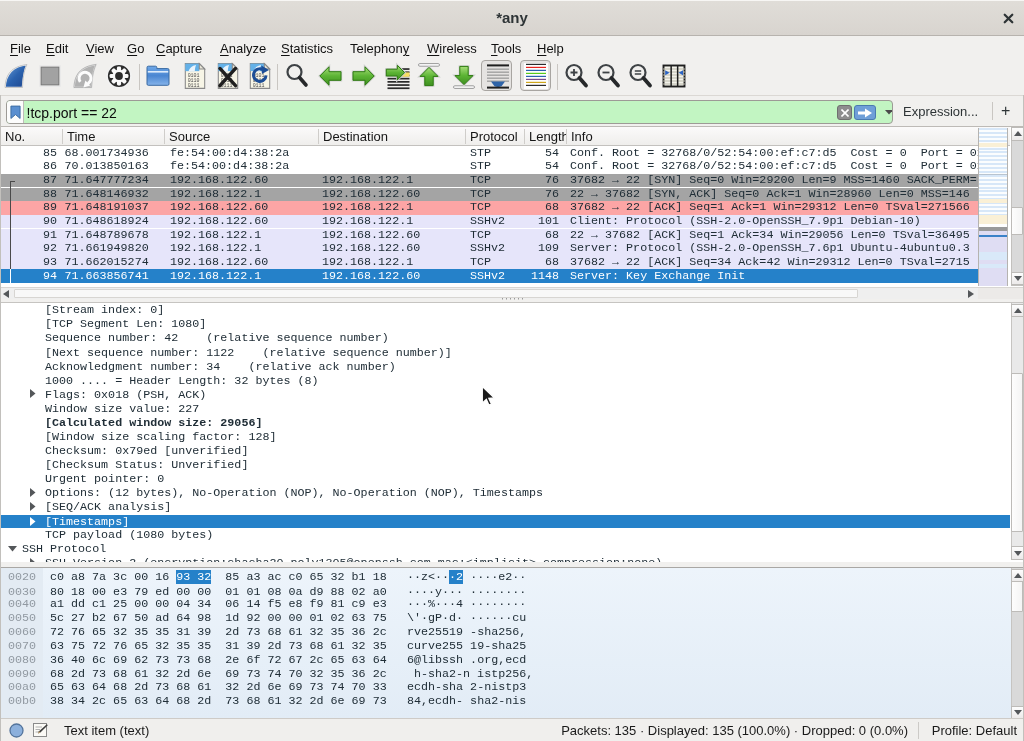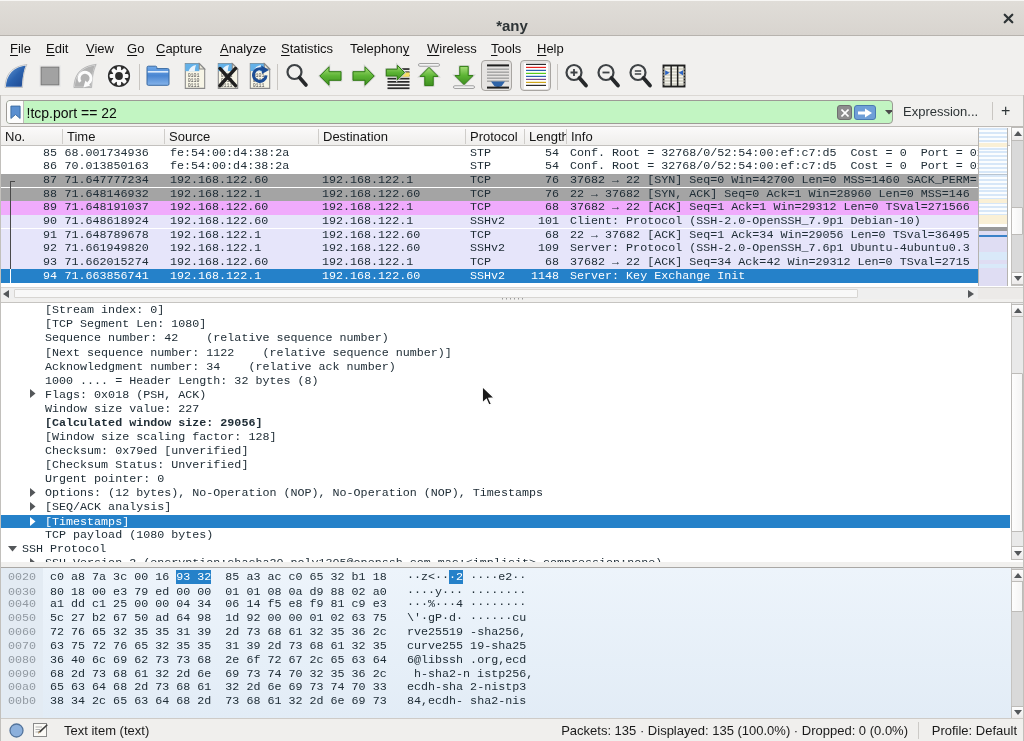--- a/index.html
+++ b/index.html
@@ -5,21 +5,21 @@
   * { margin:0; padding:0; box-sizing:border-box; }
   html,body { width:1024px; height:741px; overflow:hidden; }
   body { font-family:"Liberation Sans",sans-serif; position:relative; background:#f1f0ee; }
   .abs { position:absolute; }
   .mono { font-family:"Liberation Mono",monospace; font-size:11.7px; white-space:pre; letter-spacing:0; color:#202e37; }
 
   
   #titlebar { left:0; top:0; width:1024px; height:36px;
     background:linear-gradient(#e0ddd8,#d8d4cf);
     border-top:1px solid #f7f6f4; border-bottom:1px solid #b7b3ae; }
-  #title { width:100%; text-align:center; top:9px; font-size:15px; font-weight:bold; color:#2e3436;margin-top:8px; }
+  #title { width:100%; text-align:center; top:9px; font-size:15px; font-weight:bold; color:#2e3436; }
   #closex { left:1000px; top:10px; width:17px; height:17px; }
 
   
   #menubar { left:0; top:37px; width:1024px; height:22px; font-size:13px; color:#111; }
   .mi { position:absolute; top:4px; }
   .mi u { text-decoration:underline; text-underline-offset:2px; }
 
   
   #toolbar { left:0; top:59px; width:1024px; height:36px; }
   .tsep { position:absolute; top:5px; width:1px; height:26px; background:#c9c6c2; }
@@ -314,32 +314,32 @@
 <span class="mono-cell" style="left:470px;width:89px;text-align:right;display:inline-block;">54</span>
 <span class="mono-cell" style="left:570px;">Conf. Root = 32768/0/52:54:00:ef:c7:d5  Cost = 0  Port = 0x8002</span>
 </div>
 <div class="prow mono" style="top:46.90px;background:#a4a4a4;color:#202e37;overflow:hidden;">
 <span class="mono-cell" style="left:0;width:57px;text-align:right;display:inline-block;position:absolute;">87</span>
 <span class="mono-cell" style="left:64.5px;">71.647777234</span>
 <span class="mono-cell" style="left:170px;">192.168.122.60</span>
 <span class="mono-cell" style="left:322px;">192.168.122.1</span>
 <span class="mono-cell" style="left:470px;">TCP</span>
 <span class="mono-cell" style="left:470px;width:89px;text-align:right;display:inline-block;">76</span>
-<span class="mono-cell" style="left:570px;">37682 → 22 [SYN] Seq=0 Win=42700 Len=0 MSS=1460 SACK_PERM=</span>
+<span class="mono-cell" style="left:570px;">37682 → 22 [SYN] Seq=0 Win=29200 Len=9 MSS=1460 SACK_PERM=</span>
 </div>
 <div class="prow mono" style="top:60.55px;background:#a4a4a4;color:#202e37;overflow:hidden;">
 <span class="mono-cell" style="left:0;width:57px;text-align:right;display:inline-block;position:absolute;">88</span>
 <span class="mono-cell" style="left:64.5px;">71.648146932</span>
 <span class="mono-cell" style="left:170px;">192.168.122.1</span>
 <span class="mono-cell" style="left:322px;">192.168.122.60</span>
 <span class="mono-cell" style="left:470px;">TCP</span>
 <span class="mono-cell" style="left:470px;width:89px;text-align:right;display:inline-block;">76</span>
 <span class="mono-cell" style="left:570px;">22 → 37682 [SYN, ACK] Seq=0 Ack=1 Win=28960 Len=0 MSS=146</span>
 </div>
-<div class="prow mono" style="top:74.20px;background:#f0abfc;color:#202e37;overflow:hidden;">
+<div class="prow mono" style="top:74.20px;background:#fca5a5;color:#202e37;overflow:hidden;">
 <span class="mono-cell" style="left:0;width:57px;text-align:right;display:inline-block;position:absolute;">89</span>
 <span class="mono-cell" style="left:64.5px;">71.648191037</span>
 <span class="mono-cell" style="left:170px;">192.168.122.60</span>
 <span class="mono-cell" style="left:322px;">192.168.122.1</span>
 <span class="mono-cell" style="left:470px;">TCP</span>
 <span class="mono-cell" style="left:470px;width:89px;text-align:right;display:inline-block;">68</span>
 <span class="mono-cell" style="left:570px;">37682 → 22 [ACK] Seq=1 Ack=1 Win=29312 Len=0 TSval=271566</span>
 </div>
 <div class="prow mono" style="top:87.85px;background:#e6e5fa;color:#202e37;overflow:hidden;">
 <span class="mono-cell" style="left:0;width:57px;text-align:right;display:inline-block;position:absolute;">90</span>

